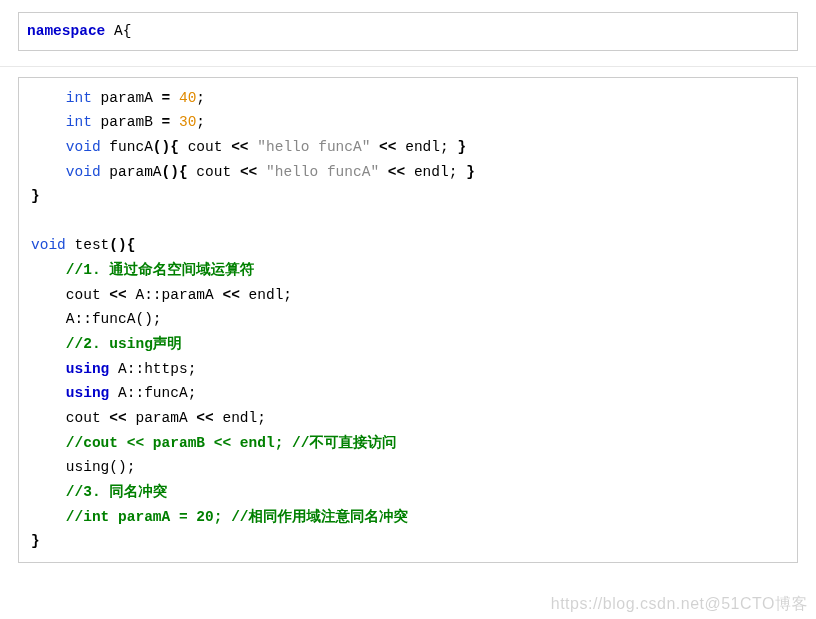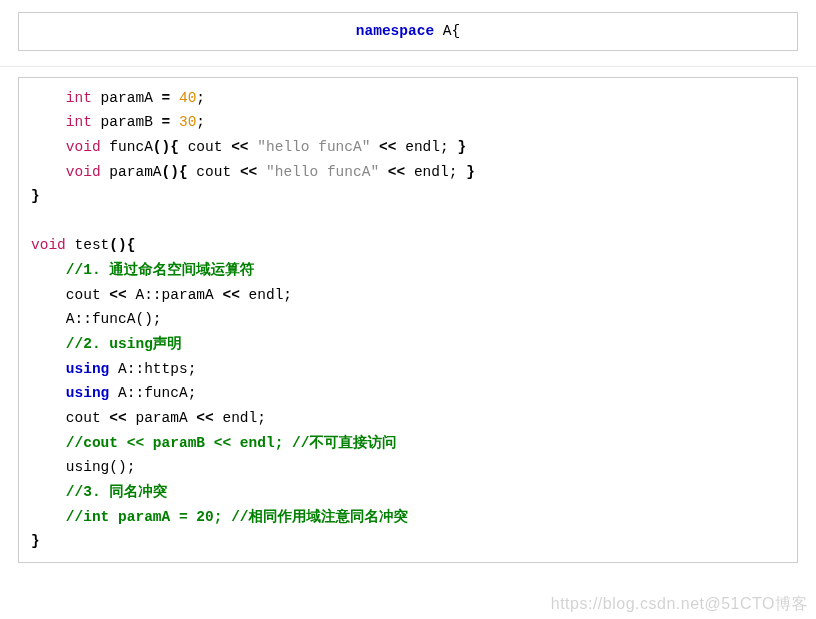--- a/index.html
+++ b/index.html
@@ -26,38 +26,37 @@
     font-family: Consolas, "Courier New", monospace;
     font-size: 14.5px;
     line-height: 1.7;
     white-space: pre;
     color: #000;
     margin-bottom: 0;
     overflow: hidden;
   }
   .block1 {
     margin-top: 4px;
-    text-align: center;
   }
   .gap {
     height: 26px;
     position: relative;
   }
   .gap::after {
     content: "";
     position: absolute;
     left: -18px; right: -18px;
     bottom: 10px;
     border-top: 1px solid #e8e8e8;
   }
   .block2 {
     padding: 8px 12px;
   }
   .kw   { color: #0000CC; font-weight: bold; }
-  .type { color: #be185d; }
+  .type { color: #1d4ed8; }
   .num  { color: #E08A00; }
   .str  { color: #888888; }
   .cmt  { color: #008000; font-weight: bold; }
   .op   { color: #000; font-weight: bold; }
   .watermark {
     position: fixed;
     right: 8px;
     bottom: 4px;
     font-size: 16px;
     color: rgba(0,0,0,0.18);

